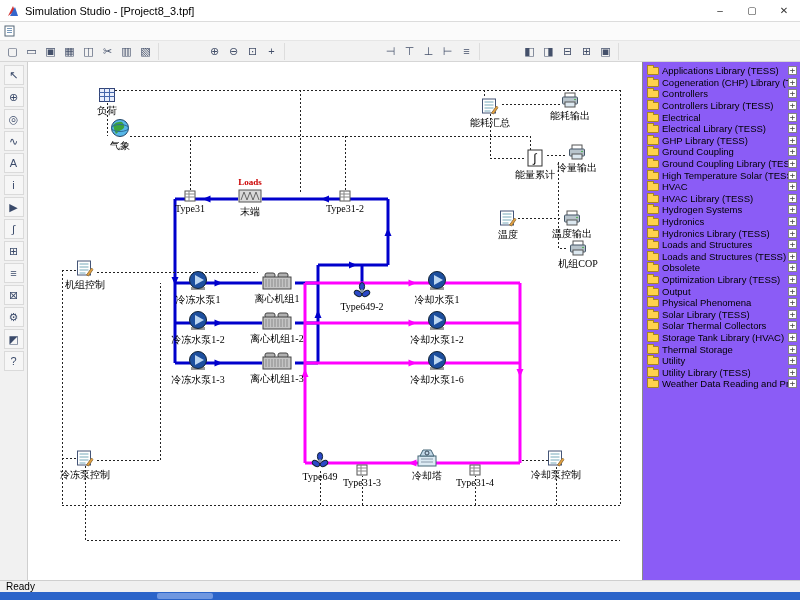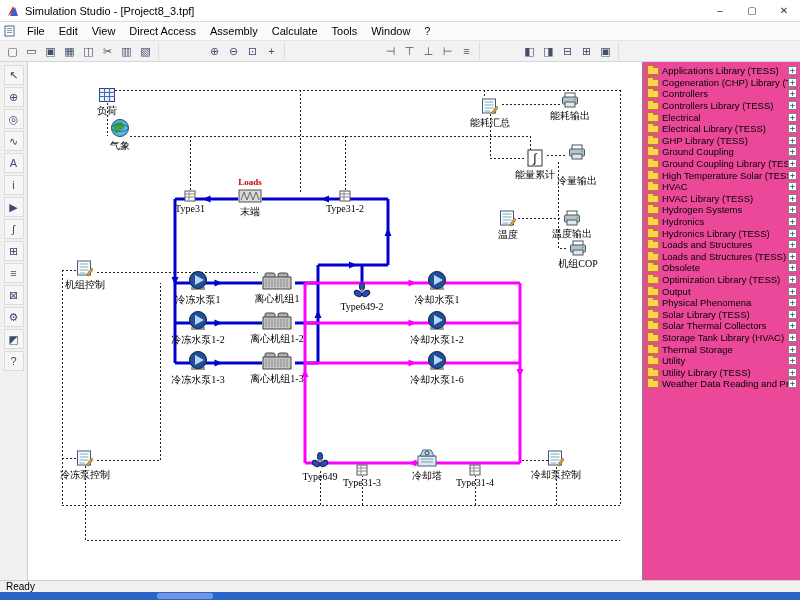--- a/index.html
+++ b/index.html
@@ -39,21 +39,21 @@
   #diagram{position:absolute;left:0;top:0;z-index:1;}
 
   .comp{position:absolute;width:0;height:0;z-index:2;cursor:default;}
   .comp .ic{position:absolute;left:0;top:0;transform:translate(-50%,-50%);line-height:0;}
   .comp .comp-label{position:absolute;left:0;transform:translateX(-50%);font-size:10px;white-space:nowrap;
                     color:#000;font-family:"Liberation Serif","DejaVu Serif",serif;}
   .comp .comp-sub{position:absolute;left:0;transform:translateX(-50%);font-size:9px;font-weight:bold;
                   color:#cc0000;white-space:nowrap;font-family:"Liberation Serif","DejaVu Serif",serif;}
 
   
-  .tree-panel{width:158px;background:#ec4899;border-left:1px solid #8a8a8a;overflow:hidden;padding-top:3px;flex:0 0 auto;}
+  .tree-panel{width:158px;background:#8b5cf6;border-left:1px solid #8a8a8a;overflow:hidden;padding-top:3px;flex:0 0 auto;}
   .tree-row{height:11.6px;display:flex;align-items:center;padding:0 3px 0 4px;cursor:default;}
   .folder{width:12px;height:8px;background:#ffd24d;border:1px solid #a8861f;border-radius:1px;position:relative;
           flex:0 0 auto;margin-right:3px;margin-top:1px;}
   .folder::before{content:"";position:absolute;top:-3px;left:-1px;width:5px;height:2px;background:#ffd24d;
                   border:1px solid #a8861f;border-bottom:none;}
   .tree-label{font-size:9.5px;white-space:nowrap;overflow:hidden;flex:1;}
   .plus{margin-left:auto;flex:0 0 auto;width:9px;height:9px;border:1px solid #848484;background:#fff;
         font-size:9px;line-height:7px;text-align:center;color:#444;
         font-family:"DejaVu Sans Mono",monospace;cursor:default;}
 
@@ -77,21 +77,20 @@
     <span class="winbtn">–</span>
     <span class="winbtn">▢</span>
     <span class="winbtn">✕</span>
   </div>
 
   <div class="menubar">
     <span class="mdi-icon"><svg width="12" height="12">
           <rect x="1" y="1" width="9" height="10" fill="#fff" stroke="#567"></rect>
           <path d="M3 3.5h5M3 5.5h5M3 7.5h5" stroke="#79b" fill="none"></path>
         </svg></span>
-    <span id="menu-items"><span class="menu-item">File</span><span class="menu-item">Edit</span><span class="menu-item">View</span><span class="menu-item">Direct Access</span><span class="menu-item">Assembly</span><span class="menu-item">Calculate</span><span class="menu-item">Tools</span><span class="menu-item">Window</span><span class="menu-item">?</span></span>
   </div>
 
   <div class="toolbar" id="toolbar-groups">
       <div class="tb-group" style="margin-left: 0px;">
         <span class="tb-btn">▢</span>
         <span class="tb-btn">▭</span>
         <span class="tb-btn">▣</span>
         <span class="tb-btn">▦</span>
         <span class="tb-btn">◫</span>
         <span class="tb-btn">✂</span>
@@ -263,21 +262,21 @@
             </svg></span>
           <span class="comp-label" style="top:10px">能量累计</span>
         </div>
         <div class="comp" style="left: 549px; top: 90px;">
           <span class="ic"><svg width="18" height="16">
               <rect x="4" y="1" width="10" height="5" fill="#fff" stroke="#555"></rect>
               <rect x="1.5" y="5" width="15" height="7" rx="1" fill="#b8c4cc" stroke="#445566"></rect>
               <rect x="4" y="10" width="10" height="5" fill="#dce8f0" stroke="#555"></rect>
               <circle cx="14" cy="7.5" r="0.8" fill="#33aa33"></circle>
             </svg></span>
-          <span class="comp-label" style="top:22px">冷量输出</span>
+          <span class="comp-label" style="top:9px">冷量输出</span>
         </div>
         <div class="comp" style="left: 480px; top: 156px;">
           <span class="ic"><svg width="17" height="18">
               <rect x="1" y="2" width="13" height="14" fill="#fff" stroke="#445577"></rect>
               <path d="M3 5h9M3 8h9M3 11h9M3 14h6" stroke="#77aabb" fill="none"></path>
               <path d="M10 16 L15 9 L16.5 10.5 L12 17 Z" fill="#e8a33d" stroke="#997744"></path>
             </svg></span>
           <span class="comp-label" style="top:10px">温度</span>
         </div>
         <div class="comp" style="left: 544px; top: 156px;">

